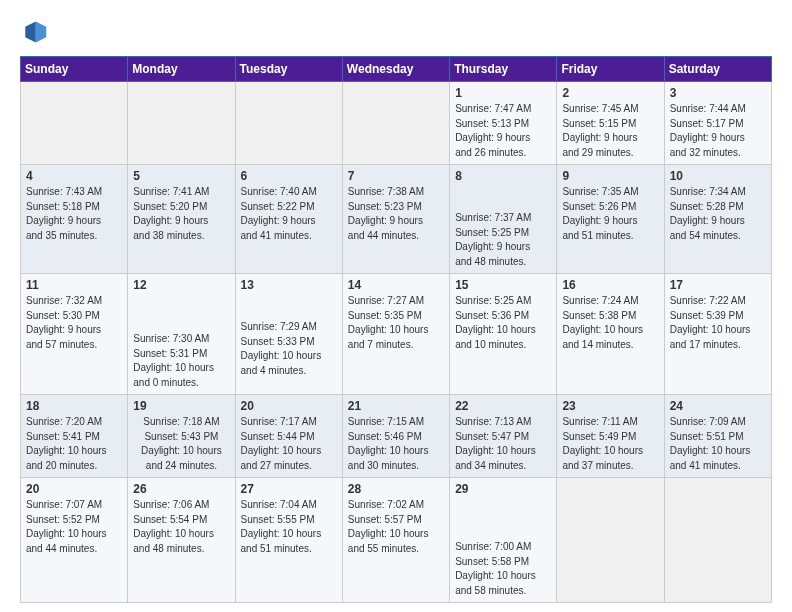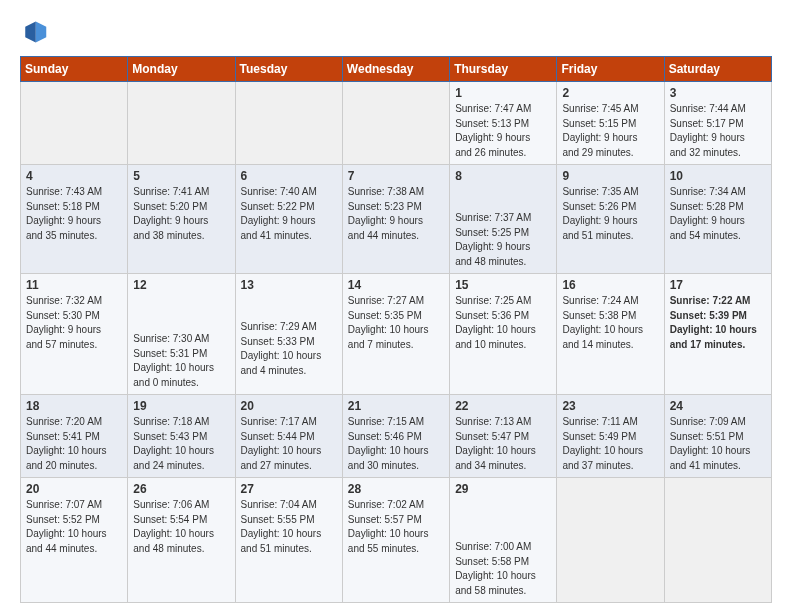--- a/index.html
+++ b/index.html
@@ -49,21 +49,21 @@
     .location {
       font-size: 15px;
       color: #555;
     }
     table {
       width: 100%;
       border-collapse: collapse;
       table-layout: fixed;
     }
     thead tr th {
-      background: #c2410c;
+      background: #4c1d95;
       color: #fff;
       font-size: 12px;
       font-weight: bold;
       padding: 5px 4px;
       text-align: left;
       border: 1px solid #3a6aaa;
     }
     tbody tr td {
       border: 1px solid #ccc;
       vertical-align: top;
@@ -232,51 +232,51 @@
           </td>
           <td>
             <span class="day-num">14</span>
             <div class="day-info" style="white-space: pre-line;">Sunrise: 7:27 AM
 Sunset: 5:35 PM
 Daylight: 10 hours
 and 7 minutes.</div>
           </td>
           <td>
             <span class="day-num">15</span>
-            <div class="day-info" style="white-space: pre-line;">Sunrise: 7:25 AM
+            <div class="day-info" style="white-space: pre-line;">Sunrise: 5:25 AM
 Sunset: 5:36 PM
 Daylight: 10 hours
 and 10 minutes.</div>
           </td>
           <td>
             <span class="day-num">16</span>
             <div class="day-info" style="white-space: pre-line;">Sunrise: 7:24 AM
 Sunset: 5:38 PM
 Daylight: 10 hours
 and 14 minutes.</div>
           </td>
           <td>
             <span class="day-num">17</span>
-            <div class="day-info" style="white-space: pre-line; font-weight: bold;">Sunrise: 7:22 AM
+            <div class="day-info" style="white-space: pre-line;">Sunrise: 7:22 AM
 Sunset: 5:39 PM
 Daylight: 10 hours
 and 17 minutes.</div>
           </td>
         </tr>
         <tr>
           <td>
             <span class="day-num">18</span>
             <div class="day-info" style="white-space: pre-line;">Sunrise: 7:20 AM
 Sunset: 5:41 PM
 Daylight: 10 hours
 and 20 minutes.</div>
           </td>
           <td>
             <span class="day-num">19</span>
-            <div class="day-info" style="white-space: pre-line;">Sunrise: 7:18 AM
+            <div class="day-info" style="white-space: pre-line; text-align: center;">Sunrise: 7:18 AM
 Sunset: 5:43 PM
 Daylight: 10 hours
 and 24 minutes.</div>
           </td>
           <td>
             <span class="day-num">20</span>
             <div class="day-info" style="white-space: pre-line;">Sunrise: 7:17 AM
 Sunset: 5:44 PM
 Daylight: 10 hours
 and 27 minutes.</div>

